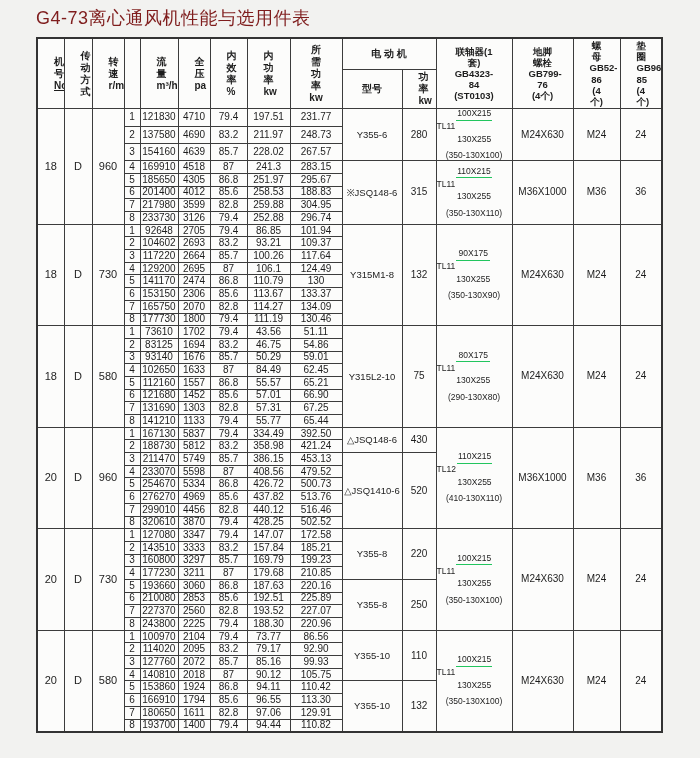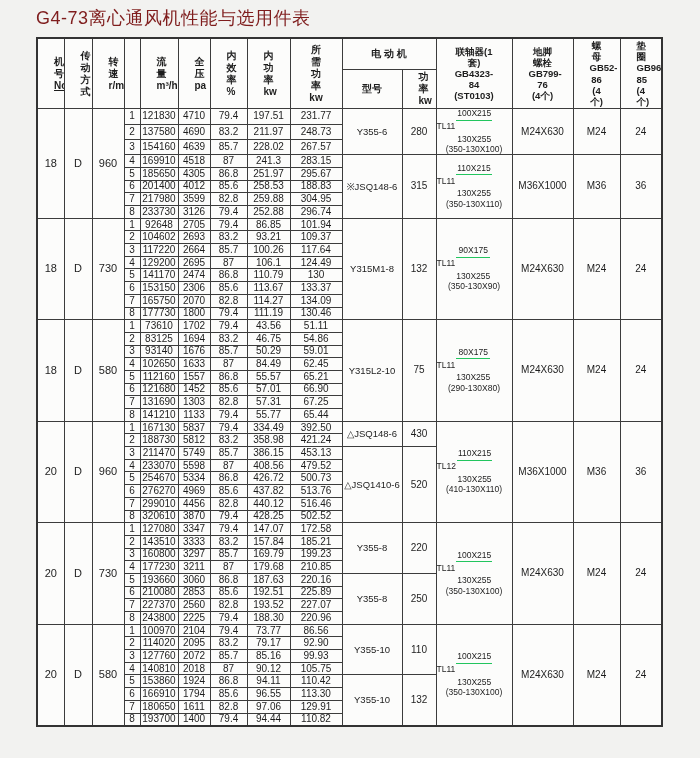--- a/index.html
+++ b/index.html
@@ -32,21 +32,21 @@
   thead tr.sub th { height: 16px; }
   tbody td { font-size: 10px; height: 12.7px; line-height: 1; white-space: nowrap; }
   td.grp { font-size: 11px; }
   td.model { font-size: 9.5px; text-align: center; }
   td.coupling { font-size: 8.5px; line-height: 1.1; }
   .cpl-line { display: flex; align-items: center; }
   .cpl-pre { margin-right: 1px; }
   .frac { display: inline-block; vertical-align: middle; }
   .frac .top { display: block; border-bottom: 1px solid #22c55e; padding: 0 1px 1px 1px; }
   .frac .bot { display: block; padding-top: 14px; }
-  .cpl-note { display: block; margin-top: 1px; }
+  .cpl-note { display: block; margin-top: 7px; }
   .uline { text-decoration: underline; }
 </style>
 </head>
 <body>
 
 <div class="page">
   <div class="title">G4-73离心通风机性能与选用件表</div>
 
   <table>
     <colgroup>

